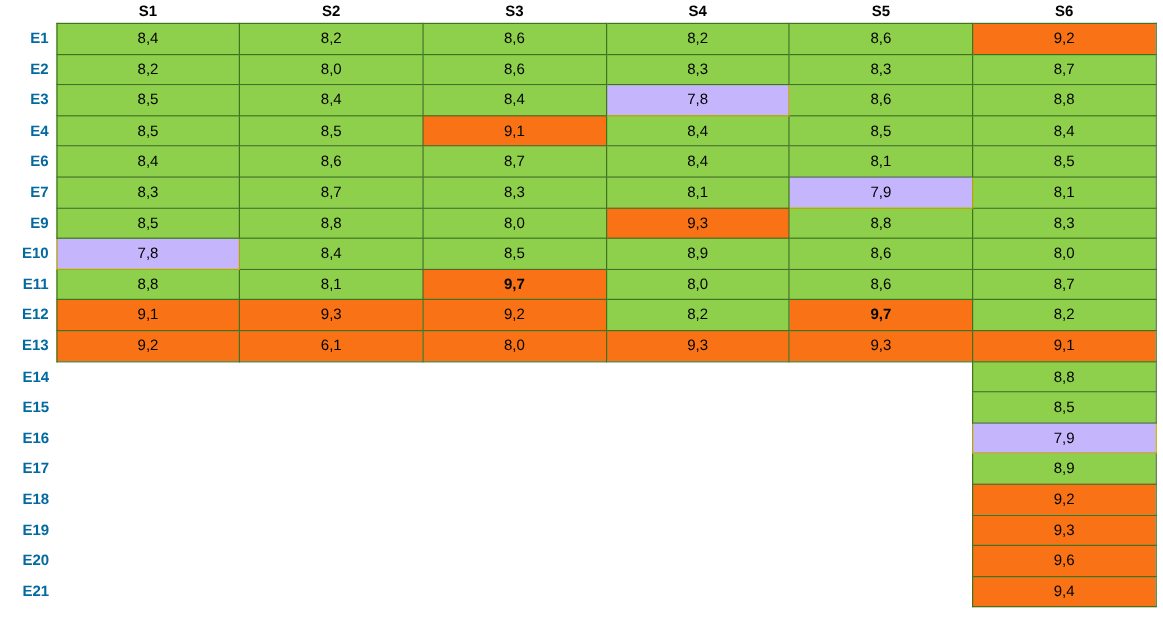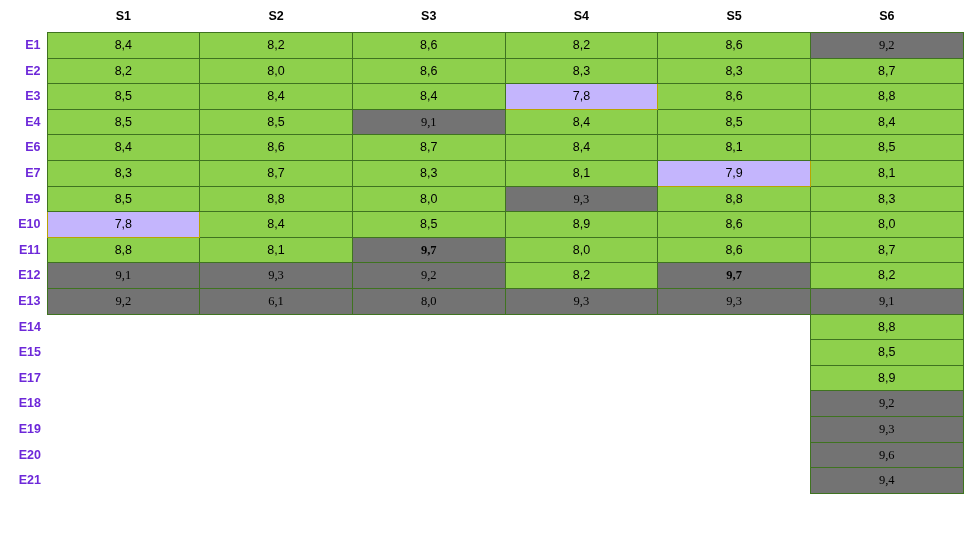--- a/index.html
+++ b/index.html
@@ -28,60 +28,60 @@
   th, td {
     padding: 0;
     margin: 0;
     font-size: 12.5px;
     font-weight: normal;
     line-height: 1;
   }
 
   
   thead th {
-    height: 32px;
+    height: 19px;
     background: #ffffff;
     border: none;
     text-align: center;
     vertical-align: middle;
     font-weight: bold;
     font-size: 12.5px;
     color: #000000;
   }
   thead th.corner { background: #ffffff; }
 
   
   td.rowlabel {
     background: #ffffff;
     border: none;
     text-align: right;
     padding-right: 6px;
     font-weight: bold;
     font-size: 12.5px;
     vertical-align: middle;
-    color: #6d28d9;
+    color: #0369a1;
     white-space: nowrap;
   }
 
   
   td.cell {
     text-align: center;
     vertical-align: middle;
     height: 24.6px;
     border: 1px solid #3f7320;
     color: #000000;
     font-size: 12.5px;
   }
   td.cell.blank {
     background: #ffffff;
     border: none;
   }
 
   td.cell.lightgreen { background: #8ed04c; }
-  td.cell.darkgreen  { background: #737373; font-family: Liberation Serif, serif; }
+  td.cell.darkgreen  { background: #f97316; }
   td.cell.yellow     { background: #c4b5fd; border-color: #b8a400; }
 
   td.cell.bold { font-weight: bold; margin-left: 36px; }
 </style>
 </head>
 <body>
 
 <table id="heatmap-table">
   <colgroup>
     <col class="col-rowlabel">
@@ -215,20 +215,29 @@
       <tr>
         <td class="rowlabel">E15</td>
         <td class="cell blank"></td>
         <td class="cell blank"></td>
         <td class="cell blank"></td>
         <td class="cell blank"></td>
         <td class="cell blank"></td>
         <td class="cell lightgreen">8,5</td>
       </tr>
       <tr>
+        <td class="rowlabel">E16</td>
+        <td class="cell blank"></td>
+        <td class="cell blank"></td>
+        <td class="cell blank"></td>
+        <td class="cell blank"></td>
+        <td class="cell blank"></td>
+        <td class="cell yellow">7,9</td>
+      </tr>
+      <tr>
         <td class="rowlabel">E17</td>
         <td class="cell blank"></td>
         <td class="cell blank"></td>
         <td class="cell blank"></td>
         <td class="cell blank"></td>
         <td class="cell blank"></td>
         <td class="cell lightgreen">8,9</td>
       </tr>
       <tr>
         <td class="rowlabel">E18</td>

